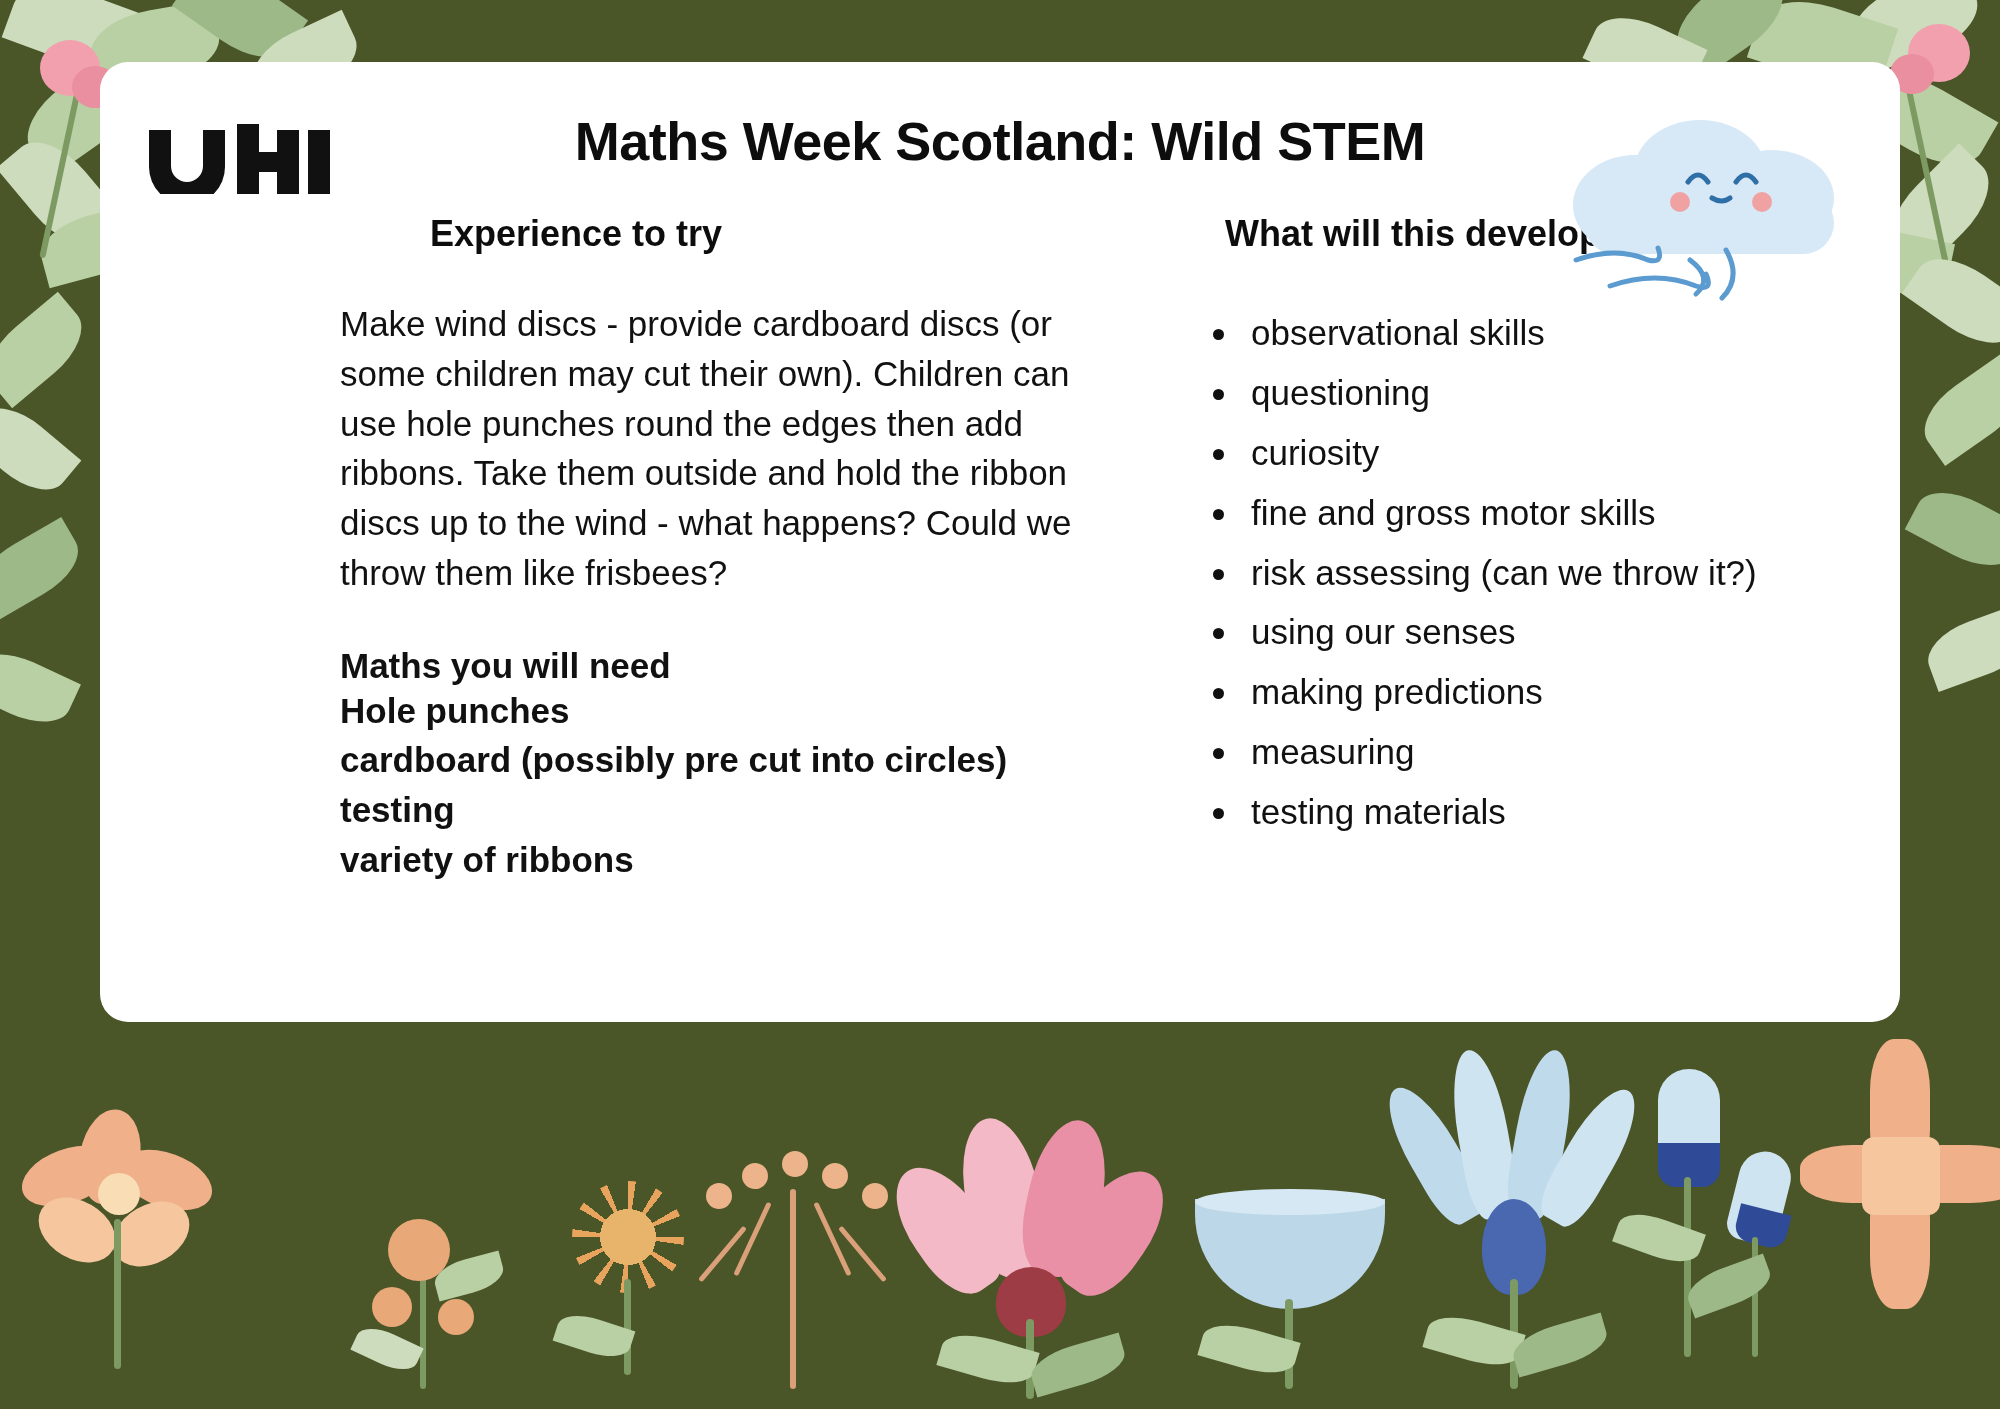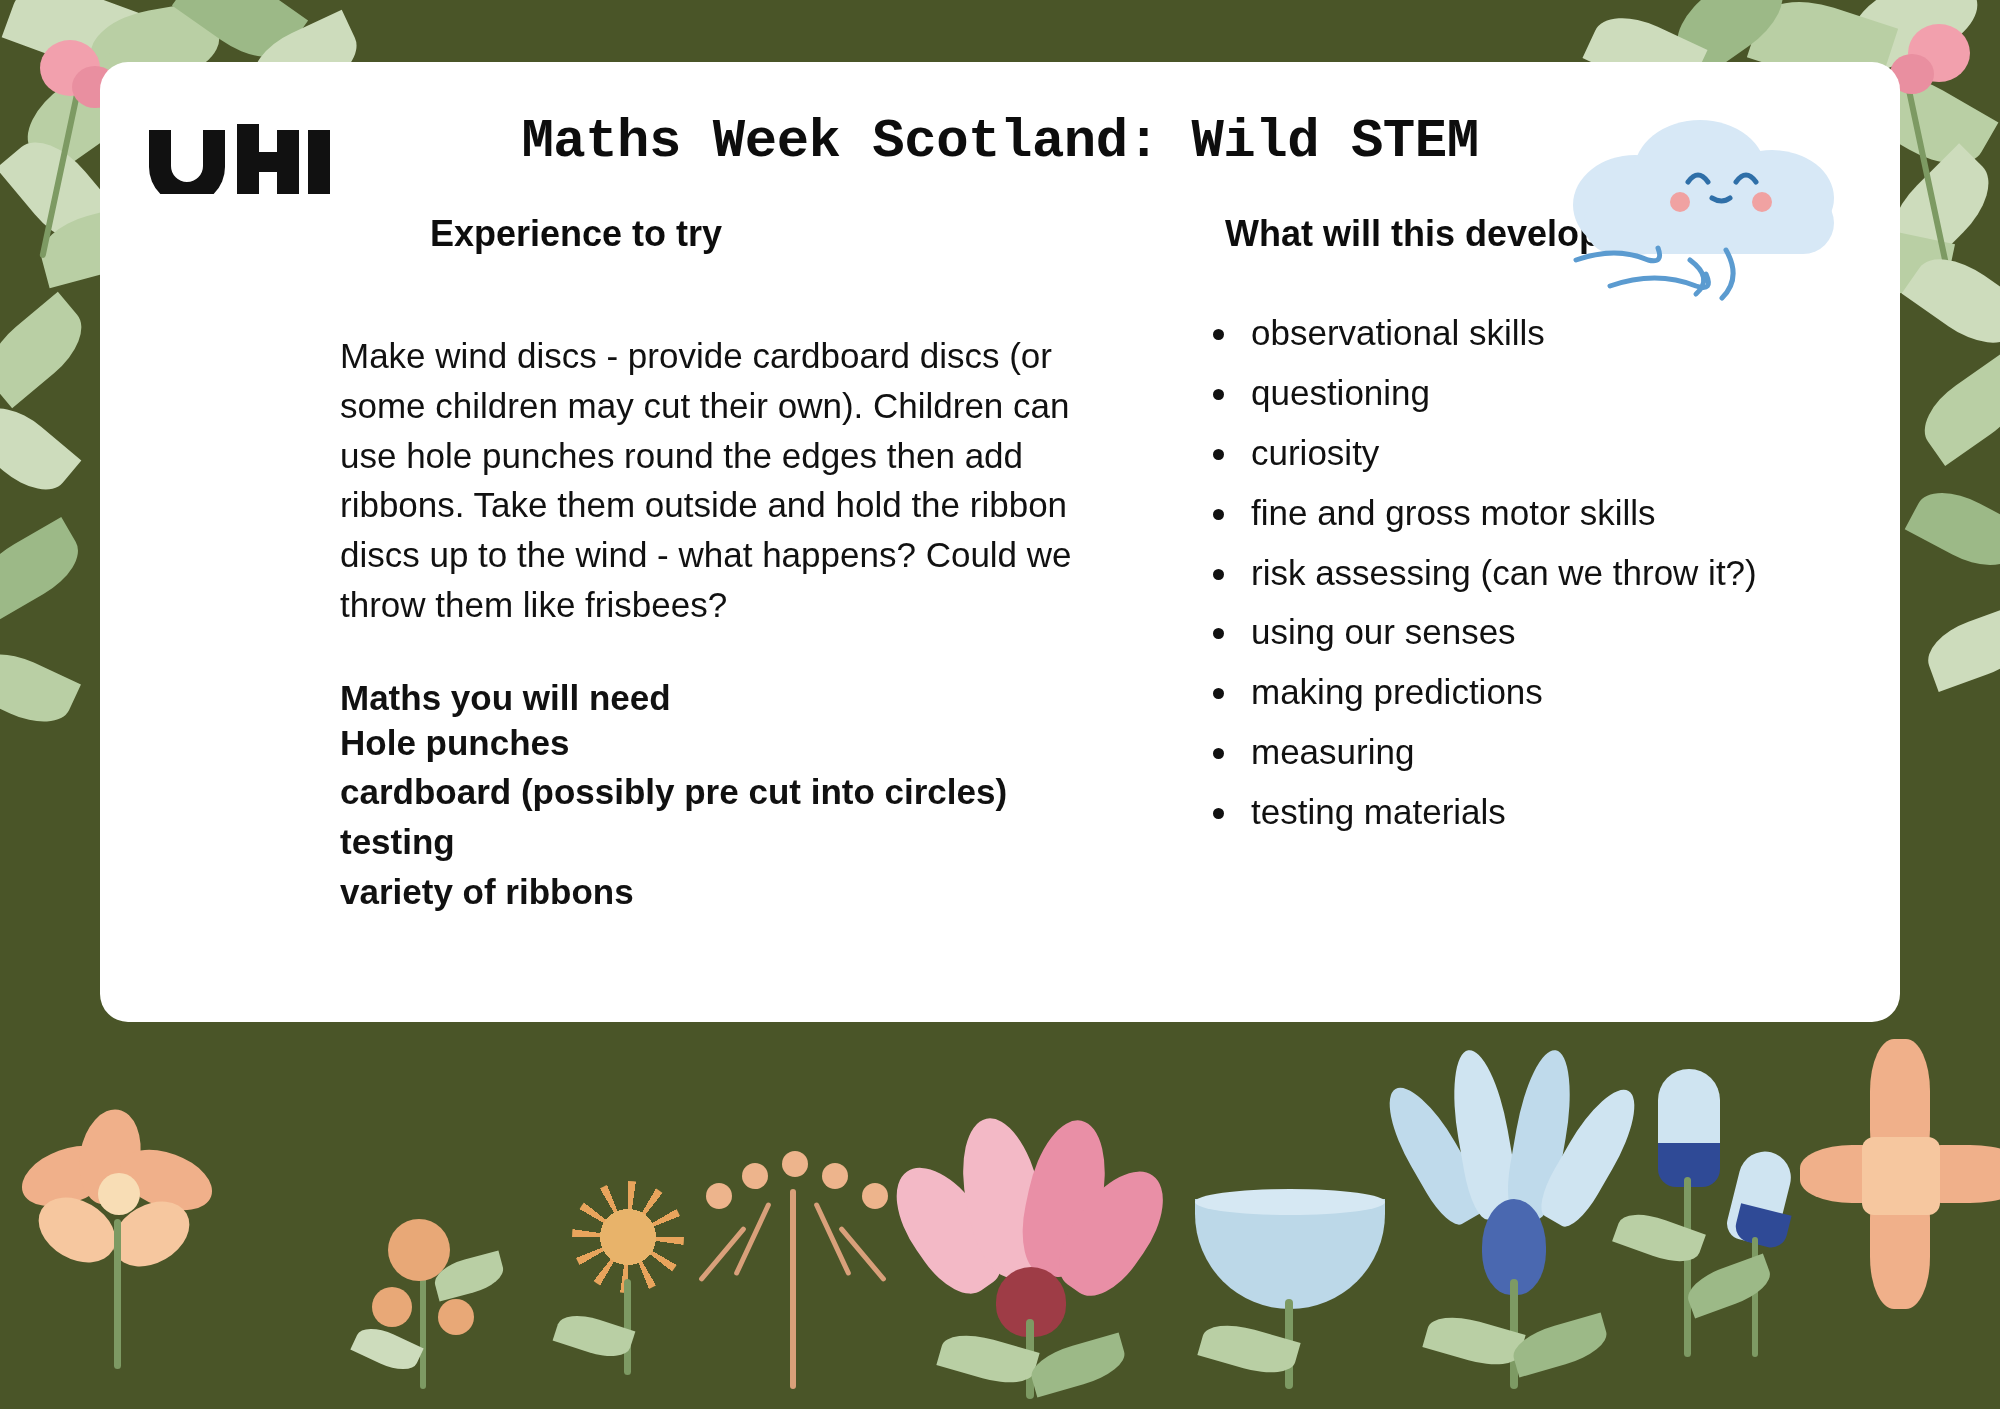--- a/index.html
+++ b/index.html
@@ -61,21 +61,20 @@
   }
 
   .title {
     text-align: center;
     font-size: 54px;
     font-weight: bold;
     color: #0d0d0d;
     letter-spacing: -0.5px;
     padding-top: 50px;
     line-height: 1.1;
-    font-family: Liberation Mono, monospace;
   }
   .subtitle {
     text-align: center;
     font-size: 44px;
     font-weight: bold;
     color: #0d0d0d;
     padding-top: 22px;
   }
 
   .columns {
@@ -92,21 +91,21 @@
     color: #0d0d0d;
     text-align: left;
   }
   .col-head.left { padding-left: 90px; }
   .col-head.right { padding-left: 30px; }
 
   .body-text {
     font-size: 35px;
     line-height: 1.42;
     color: #111;
-    margin-top: 76px;
+    margin-top: 44px;
     max-width: 880px;
   }
   .needs-head {
     font-size: 35px;
     font-weight: bold;
     color: #111;
     margin-top: 48px;
   }
   .needs-item {
     font-size: 35px;

